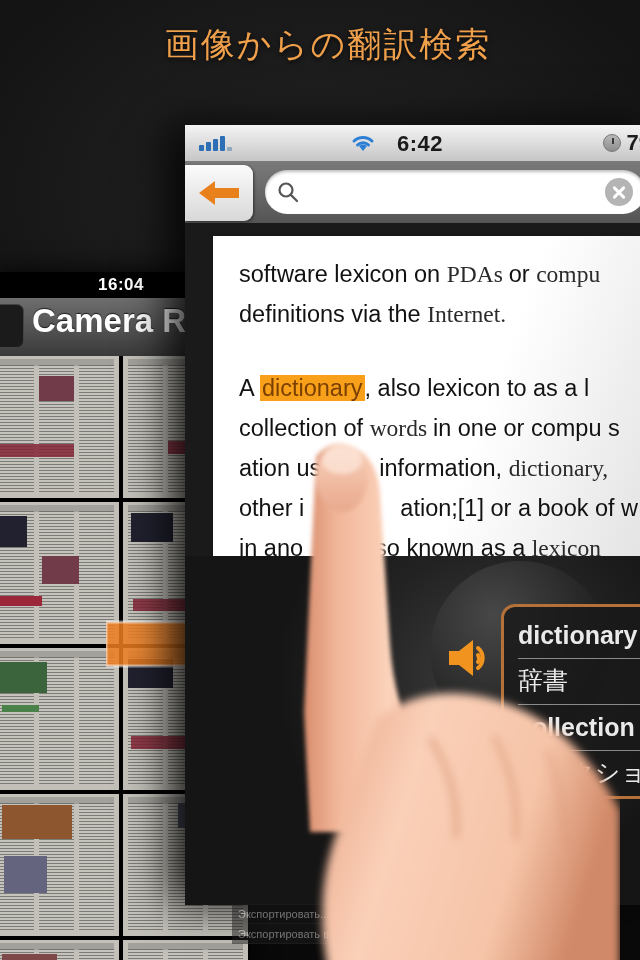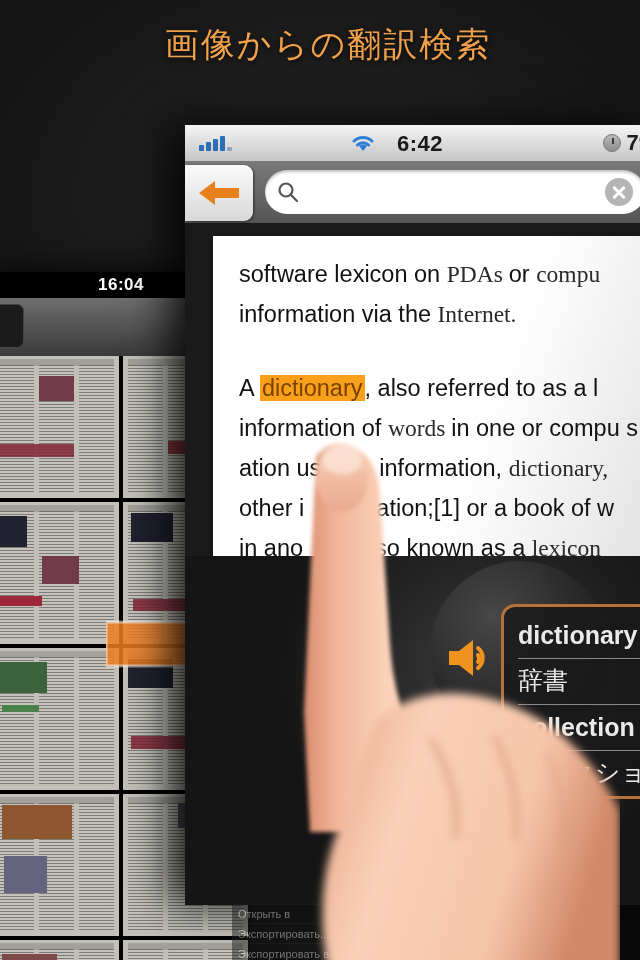--- a/index.html
+++ b/index.html
@@ -141,20 +141,21 @@
 <body>
 
 <div id="stage">
 
   <div class="headline">画像からの翻訳検索</div>
 
   <div id="bgphone">
     <div class="statusbar">16:04</div>
     <div class="navbar">
       <div class="backbtn"></div>
+      <div class="navtitle">Camera R</div>
     </div>
     <div class="grid">
       <div class="thumb">
         <div class="hdr"></div>
           <div class="col c1"></div>
           <div class="col c2"></div>
           <div class="col c3"></div>
         <div class="photo" style="left:36%;top:14%;width:28%;height:18%"></div>
         <div class="headline2" style="top:62%"></div>
       </div>
@@ -266,26 +267,26 @@
           <circle cx="9" cy="9" r="6.5" stroke="#555" stroke-width="2.2" fill="none"></circle>
           <line x1="13.6" y1="13.6" x2="20" y2="20" stroke="#555" stroke-width="2.2" stroke-linecap="round"></line>
         </svg>
         <span placeholder=""></span>
         <div class="clearx"></div>
       </div>
     </div>
 
     <div class="doc">
       <p><span>software lexicon on </span><span class="serif">PDAs </span><span>or </span><span class="serif">compu</span></p>
-      <p><span>information via the </span><span class="serif">Internet.</span></p>
+      <p><span>definitions via the </span><span class="serif">Internet.</span></p>
       <div class="gap"></div>
-      <p><span>A </span><span class="hl">dictionary</span><span>, also referred to as a l</span></p>
-      <p><span>information of </span><span class="serif">words </span><span>in one or compu s</span></p>
+      <p><span>A </span><span class="hl">dictionary</span><span>, also lexicon to as a l</span></p>
+      <p><span>collection of </span><span class="serif">words </span><span>in one or compu s</span></p>
       <p><span>ation us</span><span style="padding-left:58px">information, </span><span class="serif">dictionary,</span></p>
-      <p><span>other i</span><span style="padding-left:72px">ation;[1] or a book of w</span></p>
+      <p><span>other i</span><span style="padding-left:96px">ation;[1] or a book of w</span></p>
       <p><span>in ano</span><span style="padding-left:72px">so known as a </span><span class="serif">lexicon</span></p>
     </div>
 
     <div class="darkzone">
       <div class="globe"></div>
       <svg class="speaker" viewBox="0 0 48 44">
         <path d="M2 15 h10 L26 4 v36 L12 29 H2 Z" fill="#f0941f"></path>
         <path d="M31 12 a13 13 0 0 1 0 20" stroke="#f0941f" stroke-width="4" fill="none" stroke-linecap="round"></path>
         <path d="M31 19 a7 7 0 0 1 0 7" stroke="#f0941f" stroke-width="4" fill="none" stroke-linecap="round"></path>
       </svg>
@@ -295,21 +296,20 @@
         <div class="row ja">辞書</div>
         <div class="row en">collection</div>
         <div class="row ja">コレクション</div>
         <div class="row en">le</div>
       </div>
 
     </div>
   </div>
 
   <div id="ctxmenu">
-    <div class="mi">Открыть в</div>
     <div class="mi">Экспортировать...</div>
     <div class="mi">Экспортировать в...</div>
   </div>
 
   <svg id="hand" viewBox="0 0 340 560">
     <defs>
       <linearGradient id="skin" x1="0" y1="0" x2="1" y2="0">
         <stop offset="0%" stop-color="#d98d6e"></stop>
         <stop offset="22%" stop-color="#f2b79a"></stop>
         <stop offset="55%" stop-color="#fbd3bb"></stop>

